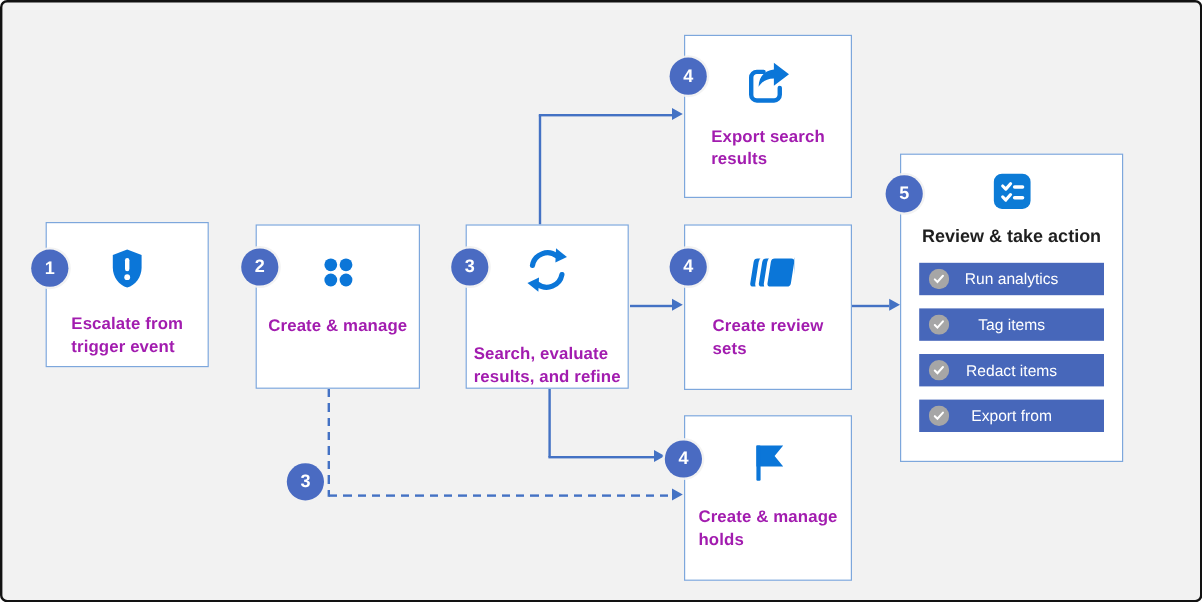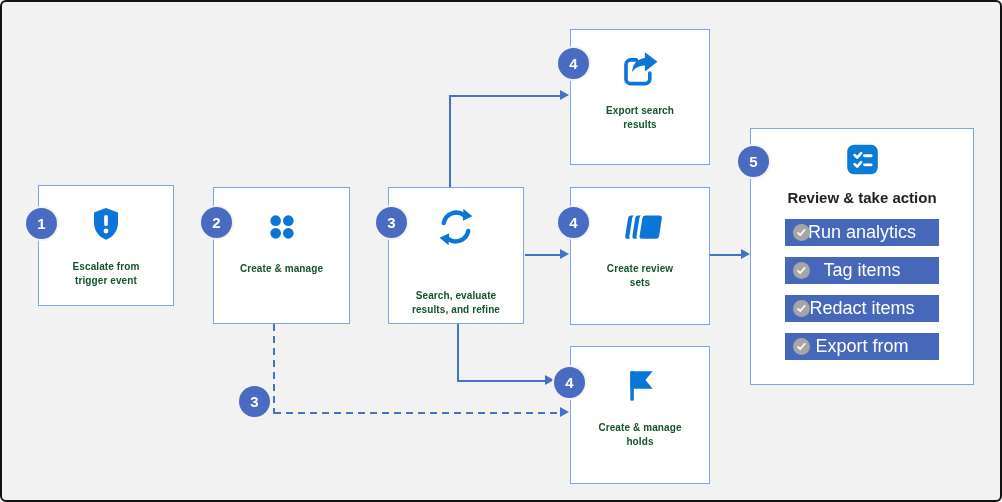--- a/index.html
+++ b/index.html
@@ -7,37 +7,37 @@
     position:relative;width:1002px;height:502px;box-sizing:border-box;
     border:2px solid #121212;border-radius:6px;background:#f2f2f2;overflow:hidden;
   }
   
   .node{
     position:absolute;background:#ffffff;border:1px solid #7da7dc;box-sizing:border-box;
     display:flex;flex-direction:column;align-items:center;z-index:2;
   }
   .node .nicon{margin-top:16px;height:46px;display:flex;align-items:center;justify-content:center;}
   .node .nlabel{
-    margin-top:12px;font-size:10px;font-weight:bold;color:#14532d;text-align:center;
+    margin-top:12px;font-size:14px;font-weight:bold;color:#a21caf;
     line-height:1.35;letter-spacing:.1px;
   }
   .node .nlabel span{display:block;}
   #n1{left:36px;top:183px;width:136px;height:121px;}
   #n2{left:211px;top:185px;width:137px;height:137px;}
   #n3{left:386px;top:185px;width:136px;height:137px;gap:27px;}
   #n4a{left:568px;top:27px;width:140px;height:136px;}
   #n4b{left:568px;top:185px;width:140px;height:138px;}
   #n4c{left:568px;top:344px;width:140px;height:138px;}
-  #n5{left:748px;top:126px;width:224px;height:257px;}
+  #n5{left:748px;top:126px;width:186px;height:257px;}
   #n5 .nicon{margin-top:12px;height:38px;}
   #n5 .ntitle{margin-top:10px;font-size:15px;font-weight:bold;color:#1f1f1f;}
   .actions{margin-top:13px;display:flex;flex-direction:column;gap:11px;}
   .action-btn{
     position:relative;width:154px;height:27px;background:#4767ba;color:#ffffff;
-    display:flex;align-items:center;justify-content:center;font-size:18px;
+    display:flex;align-items:center;justify-content:center;font-size:13px;
     box-shadow:0 0 0 1px rgba(255,255,255,.65);
   }
   .action-btn .chk{position:absolute;left:8px;top:5px;width:17px;height:17px;display:block;}
   
   .badge{
     position:absolute;width:31px;height:31px;border-radius:50%;background:#4a6bc2;color:#fff;
     font-size:15px;font-weight:bold;display:flex;align-items:center;justify-content:center;
     z-index:3;box-shadow:0 0 0 2px rgba(242,242,242,.9);
   }
   #b1{left:24px;top:206px;} #b2{left:199px;top:205px;} #b3{left:374px;top:205px;}

